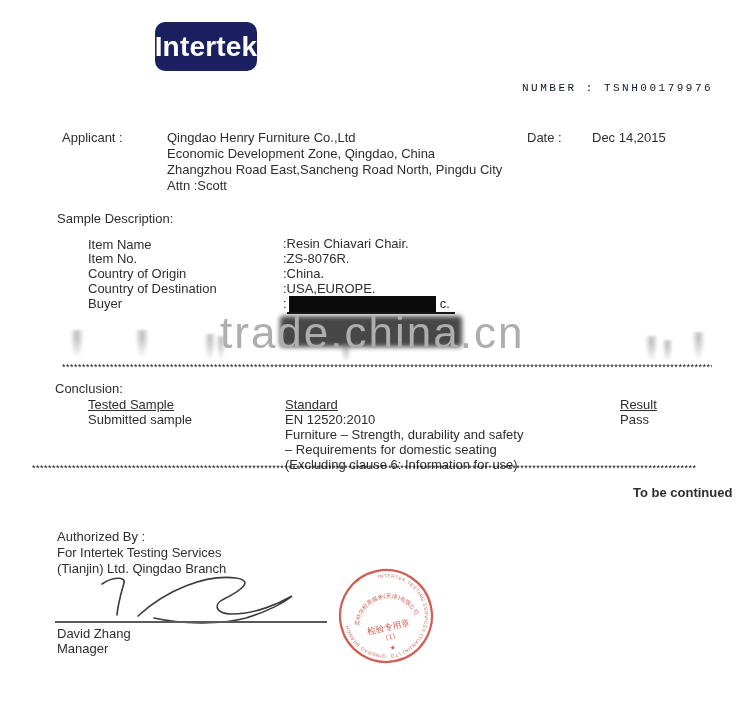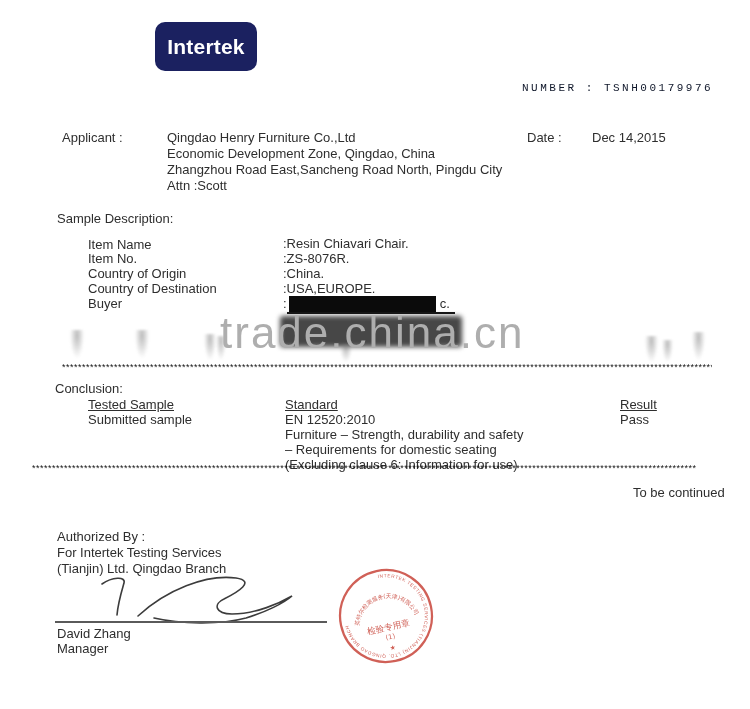--- a/index.html
+++ b/index.html
@@ -4,21 +4,21 @@
 <style>
   html,body{margin:0;padding:0;background:#fff;}
   .page{
     position:relative;width:750px;height:709px;background:#ffffff;overflow:hidden;
     font-family:"Liberation Sans","DejaVu Sans",sans-serif;color:#2e2e2e;font-size:13px;
   }
   .abs{position:absolute;}
   
   .logo{left:155px;top:22px;width:102px;height:49px;background:#1b2160;border-radius:10px;
     display:flex;align-items:center;justify-content:center;}
-  .logo span{color:#ffffff;font-weight:bold;font-size:21px;letter-spacing:.2px;}
+  .logo span{color:#ffffff;font-weight:bold;font-size:28px;letter-spacing:.2px;}
   
   .number{left:522px;top:82px;font-family:"Liberation Mono","DejaVu Sans Mono",monospace;
     font-size:11px;color:#0f172a;letter-spacing:2.5px;white-space:nowrap;}
   
   .lbl{white-space:nowrap;}
   .addr{line-height:16px;white-space:nowrap;}
   
   .srow-label{white-space:nowrap;}
   .srow-value{white-space:nowrap;}
   .bold{font-weight:bold;}
@@ -105,21 +105,21 @@
 
   <div class="abs lbl" style="left:88px;top:412px;">Submitted sample</div>
   <div class="abs std-line" style="left:285px;top:412px;">EN 12520:2010</div>
   <div class="abs lbl" style="left:620px;top:412px;">Pass</div>
   <div class="abs std-line" style="left:285px;top:427px;">Furniture – Strength, durability and safety</div>
   <div class="abs std-line" style="left:285px;top:442px;">– Requirements for domestic seating</div>
   <div class="abs std-line" style="left:285px;top:457px;">(Excluding clause 6: Information for use)</div>
 
   <div class="abs divider div2">**********************************************************************************************************************************************************************</div>
 
-  <div class="abs lbl" style="left:633px;top:485px;">To be continued</div>
+  <div class="abs lbl" style="left:633px;top:485px;font-weight:bold;">To be continued</div>
 
   <div class="abs lbl" style="left:57px;top:529px;">Authorized By :</div>
   <div class="abs lbl" style="left:57px;top:545px;">For Intertek Testing Services</div>
   <div class="abs lbl" style="left:57px;top:561px;">(Tianjin) Ltd. Qingdao Branch</div>
 
   <svg class="abs sig-svg" width="250" height="55" viewBox="0 0 250 55">
     <g fill="none" stroke="#3c3c3c" stroke-width="1.6" stroke-linecap="round">
       <path d="M14,14 C24,7 38,6 36,13 C34,20 30,33 29,45"></path>
       <path d="M50,46 C78,20 118,4 148,8 C168,11 150,22 136,29 C125,34 127,44 144,44 C168,44 192,33 204,26 C196,33 178,42 158,48 C132,55 92,54 66,48"></path>
     </g>

